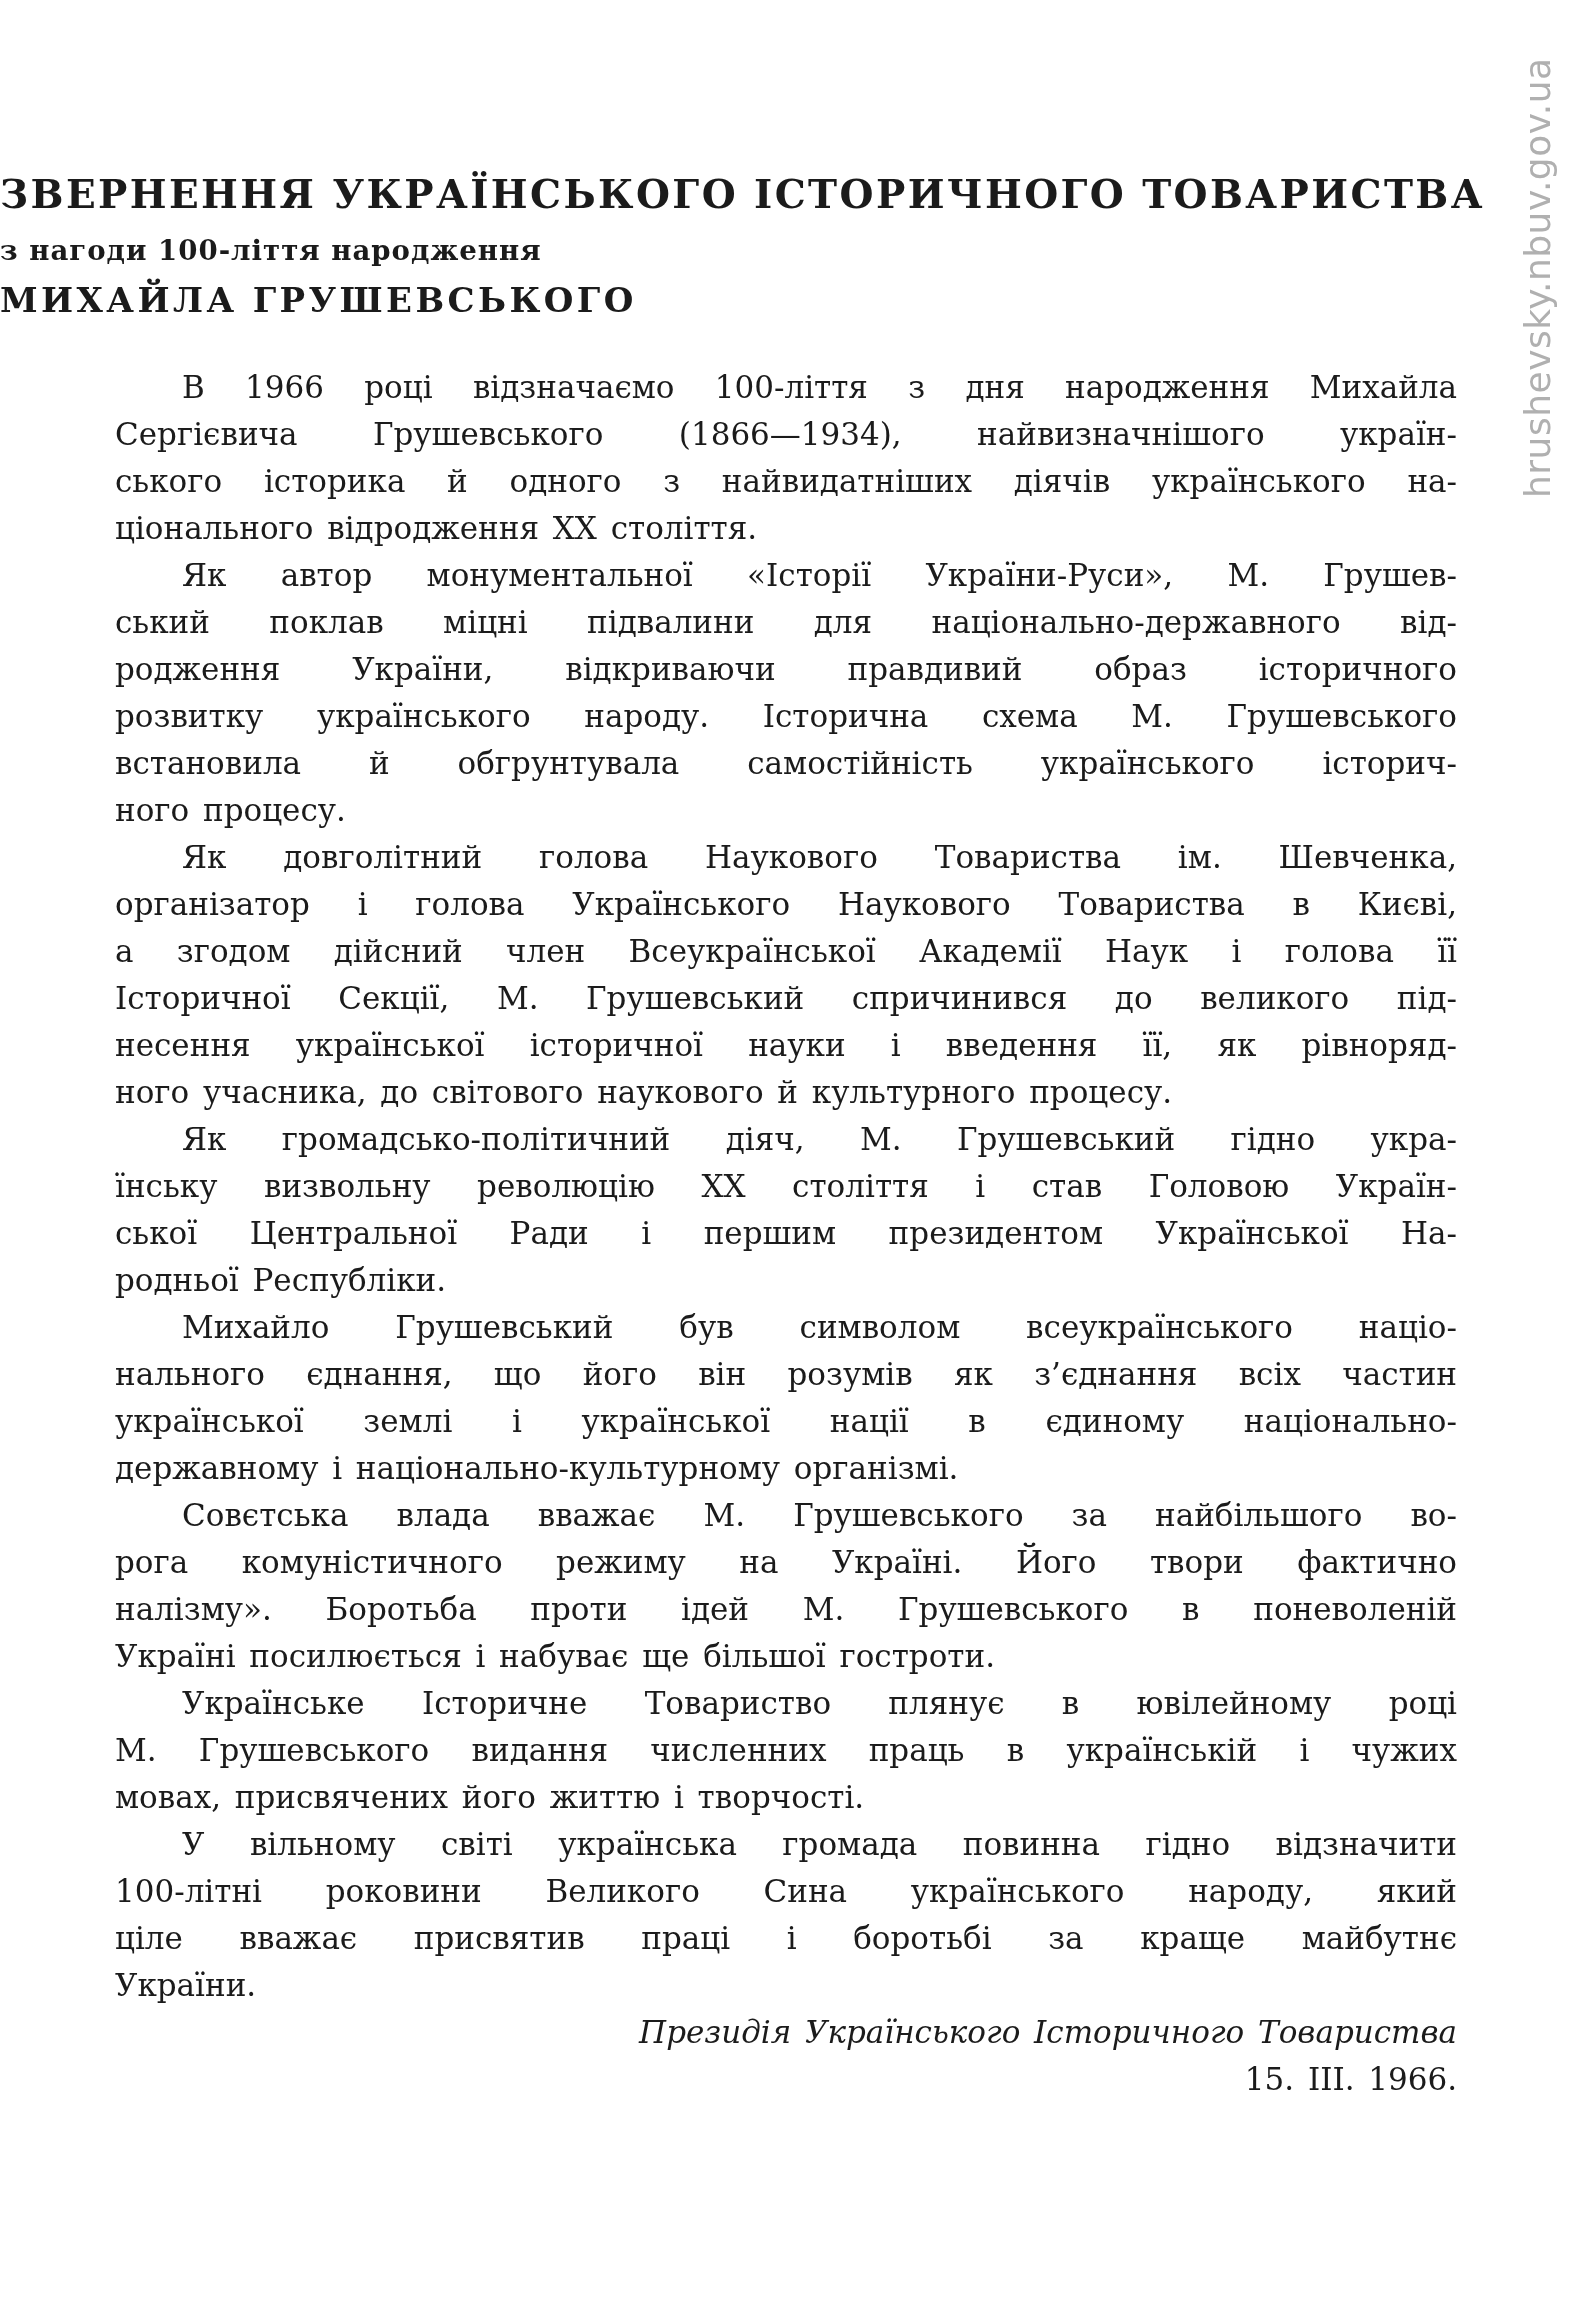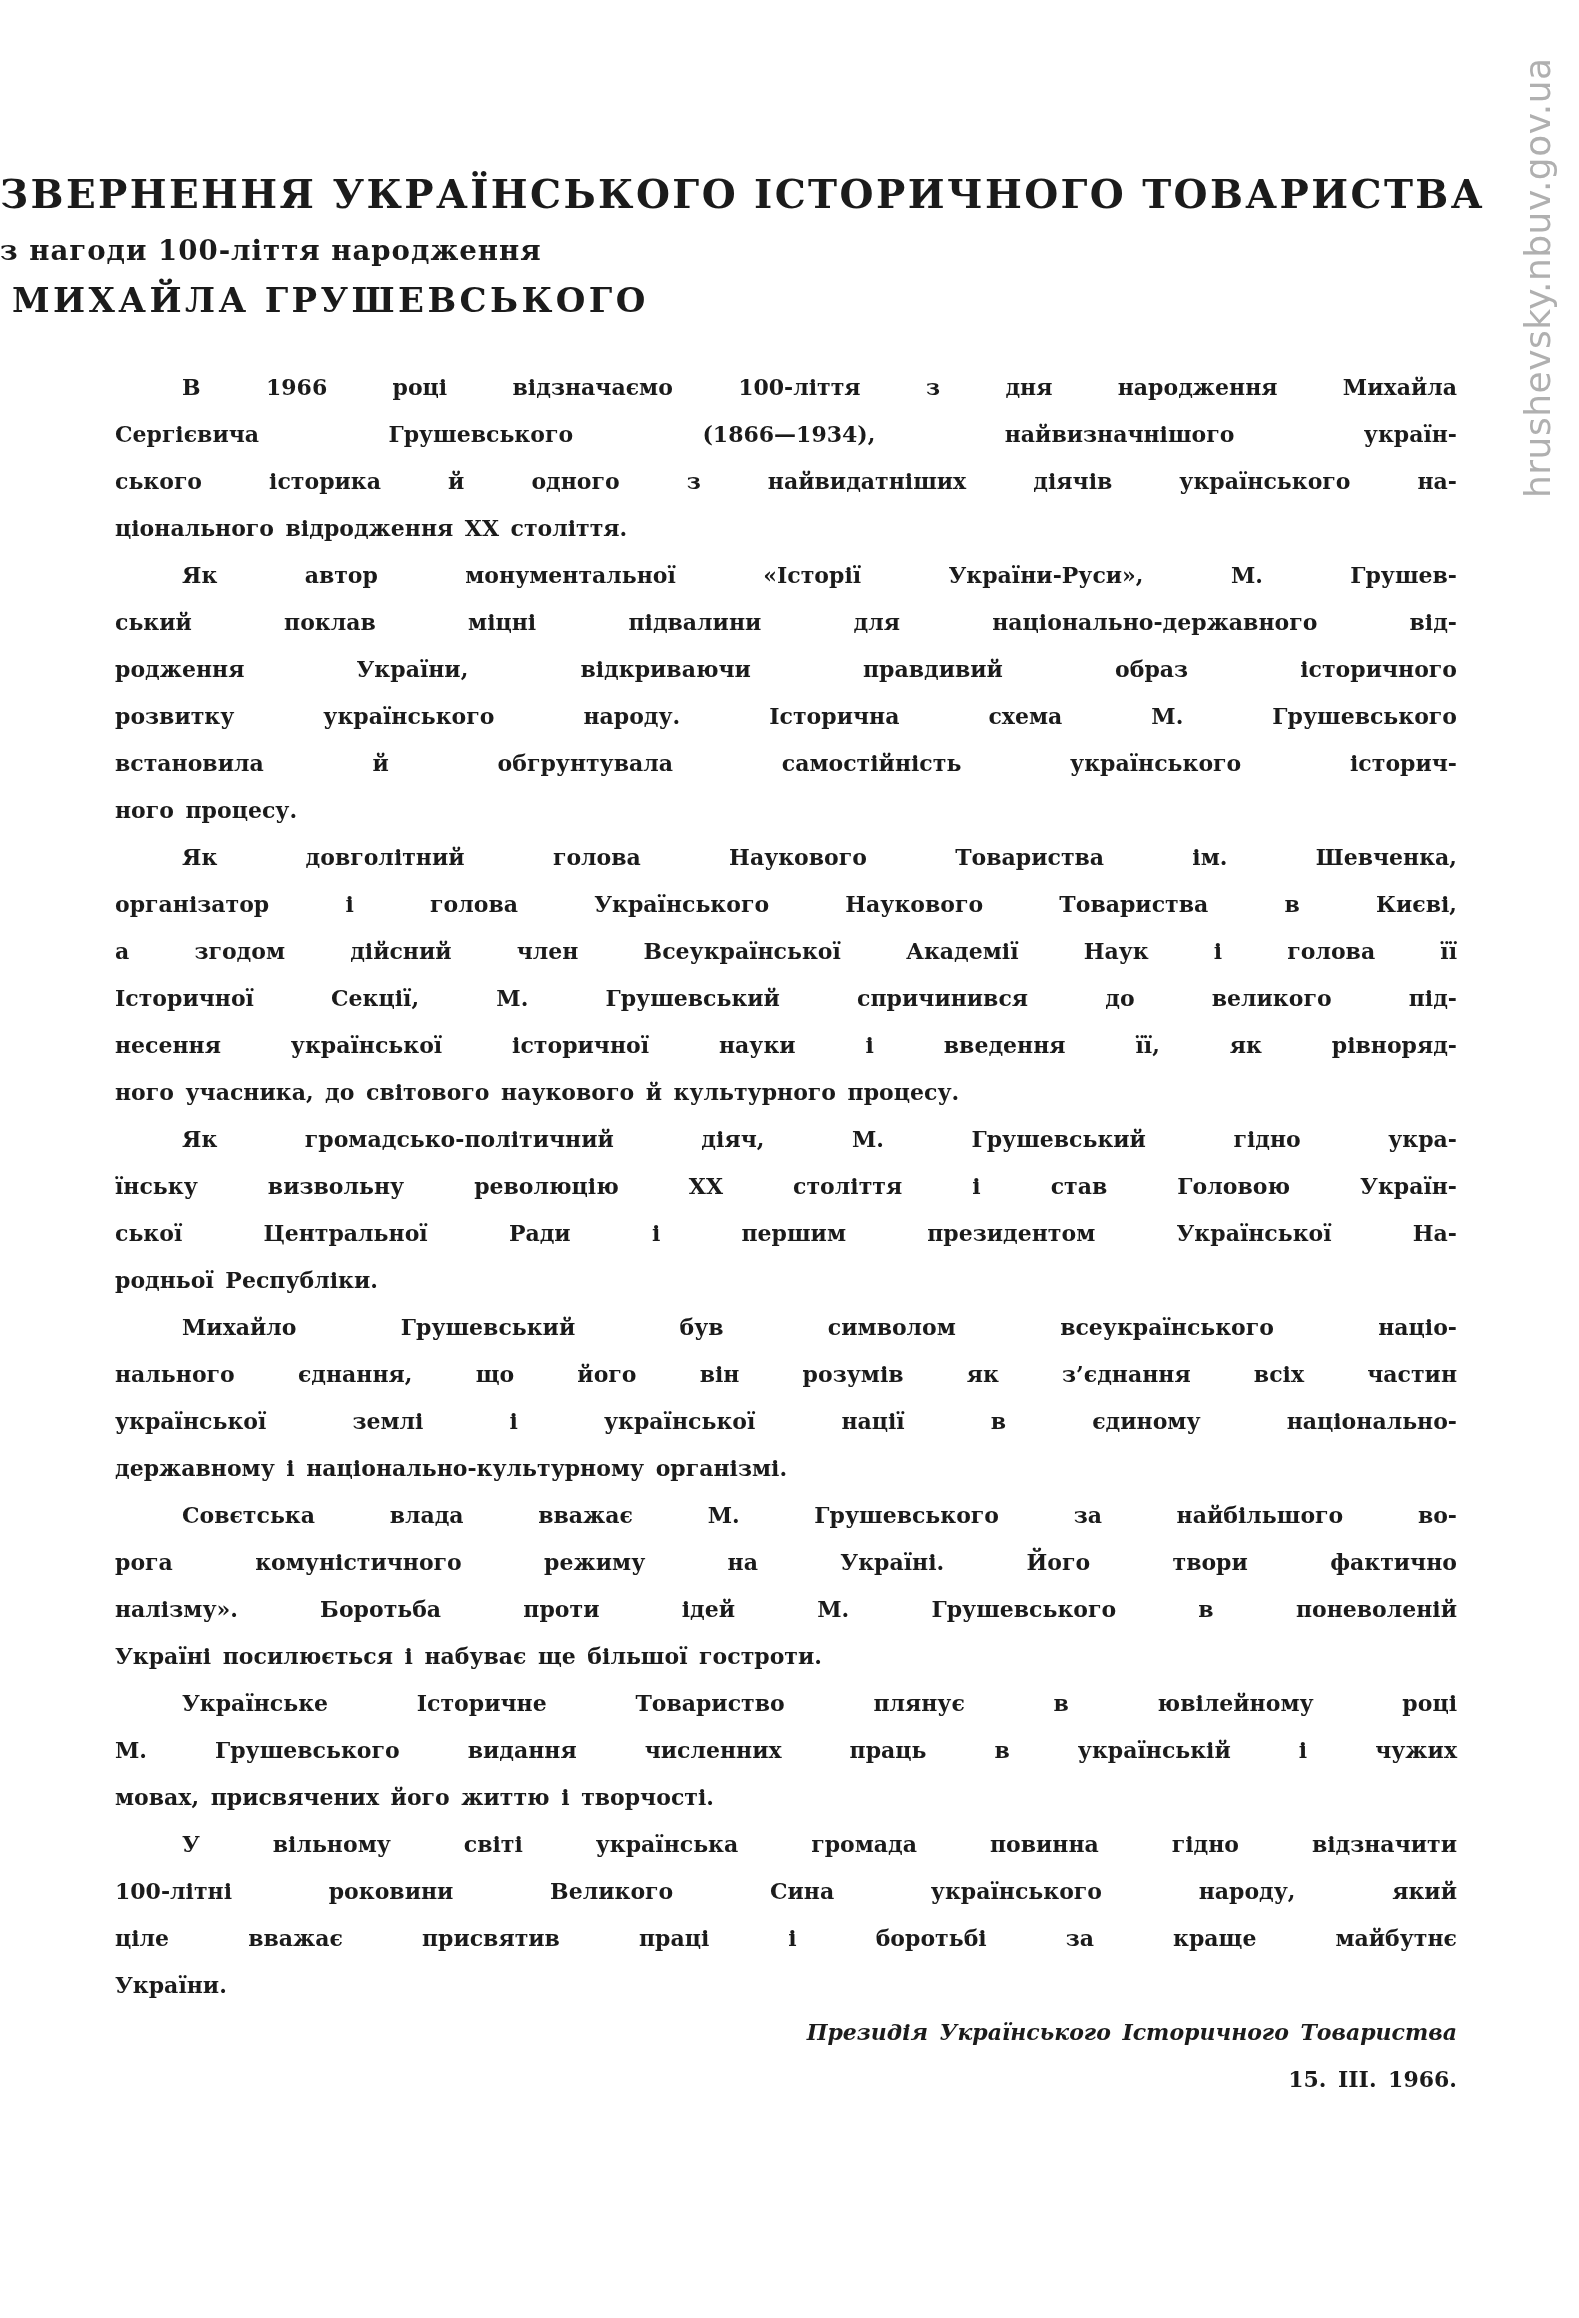--- a/index.html
+++ b/index.html
@@ -36,32 +36,31 @@
     font-size: 27.6px;
     letter-spacing: 1px;
     margin-top: 19px;
     line-height: 1.1;
   }
   .title-line-3 {
     font-size: 34px;
     letter-spacing: 3.4px;
     margin-top: 15.5px;
     line-height: 1.1;
-    margin-left: 12px;
   }
 
   
   .body-block {
     position: absolute;
     top: 364px;
     left: 115px;
     width: 1342px;
-    font-size: 22px;
+    font-size: 31px;
     line-height: 47px;
-    font-weight: 700;
+    font-weight: 400;
     word-spacing: 3.9px;
   }
   .paragraph { margin: 0; }
   .line { }
   .line.just {
     text-align: justify;
     text-align-last: justify;
   }
   .line.first { text-indent: 67px; }
 

